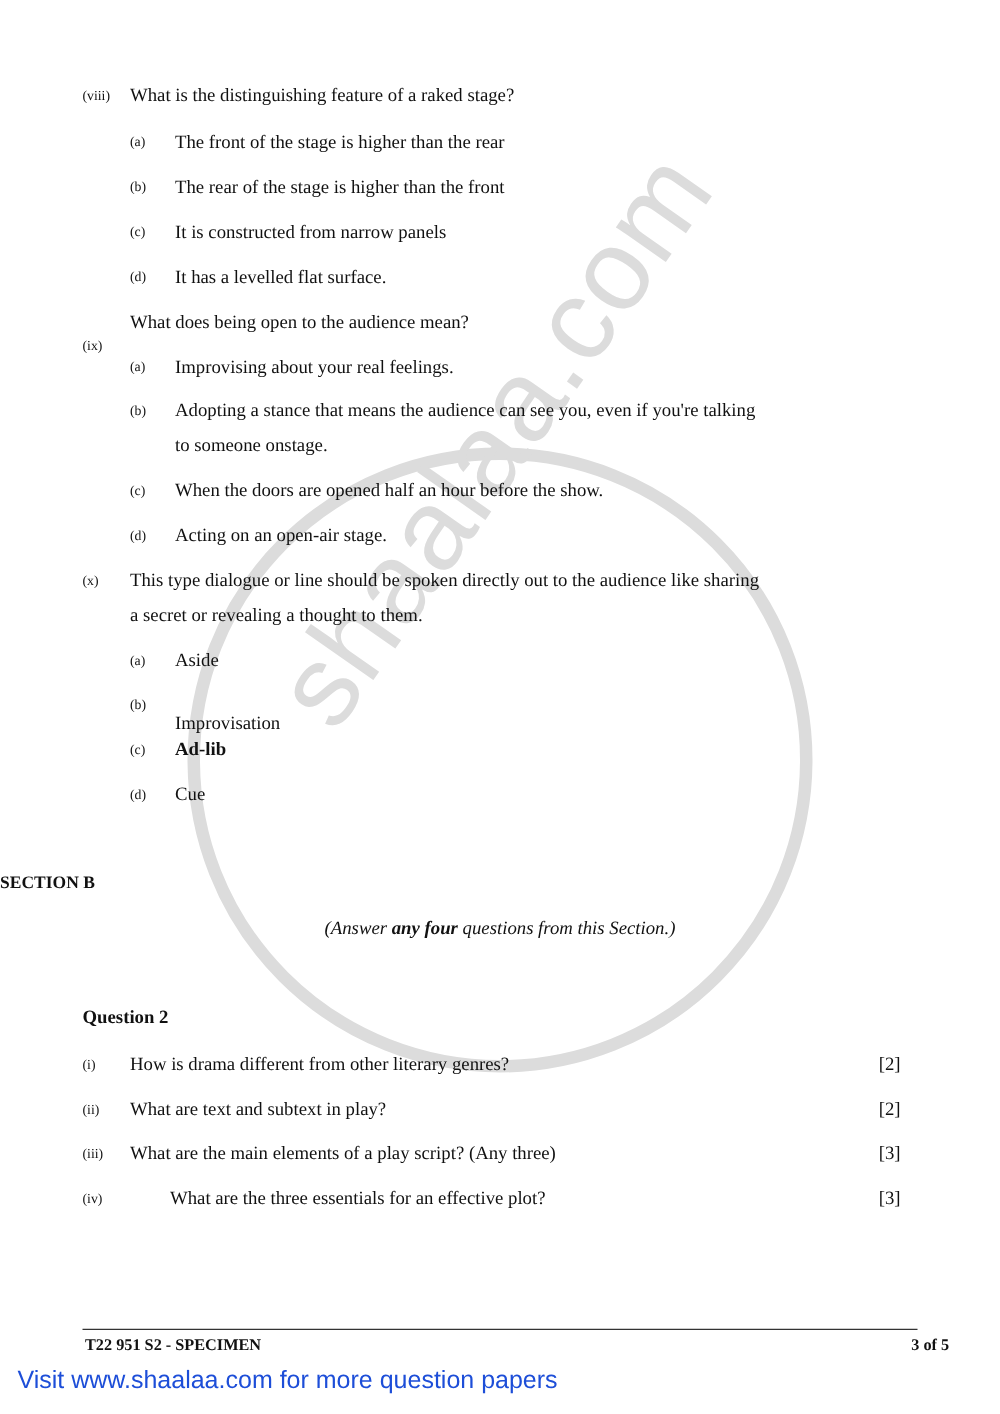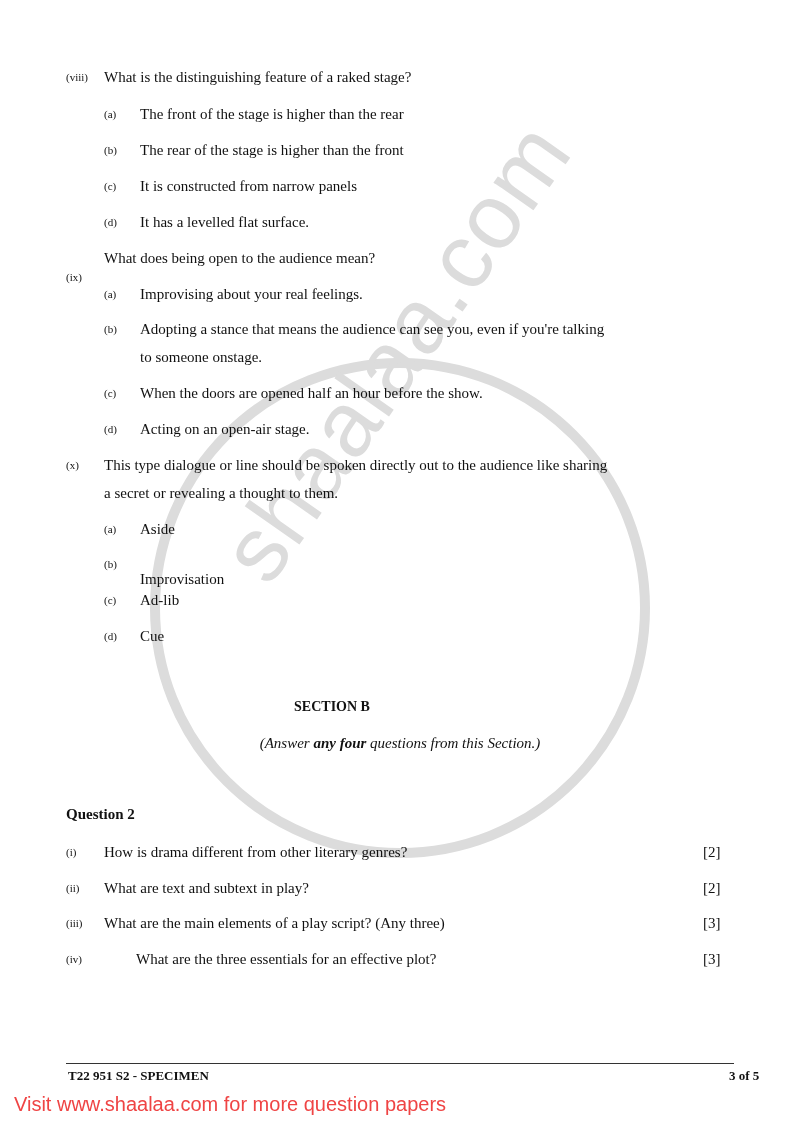--- a/index.html
+++ b/index.html
@@ -10,21 +10,21 @@
     .txt { position: absolute; font-size: 15px; line-height: 18px; }
     .watermark-circle { position: absolute; left: 150px; top: 358px; width: 500px; height: 500px;
       border: 10px solid #dcdcdc; border-radius: 50%; box-sizing: border-box; }
     .watermark-text { position: absolute; left: 200px; top: 540px; font-family: "Liberation Sans", sans-serif;
       font-size: 92px; color: #dcdcdc; transform: rotate(-55deg); transform-origin: left top; letter-spacing: 1px; }
     .bold { font-weight: bold; }
     .mark { position: absolute; left: 703px; font-size: 15px; line-height: 18px; }
     .footer-rule { position: absolute; left: 66px; top: 1063px; width: 668px; height: 1px; background: #333; }
     .footer-left { position: absolute; left: 68px; top: 1068px; font-size: 13px; font-weight: bold; }
     .footer-right { position: absolute; left: 729px; top: 1068px; font-size: 13px; font-weight: bold; }
-    .visit { position: absolute; left: 14px; top: 1093px; font-family: "Liberation Sans", sans-serif; font-size: 20px; color: #ef4444; text-align: right; }
+    .visit { position: absolute; left: 14px; top: 1093px; font-family: "Liberation Sans", sans-serif; font-size: 20px; color: #1d4ed8; text-align: right; }
   </style>
 </head>
 <body>
 
 <div>
 
   <div class="watermark-circle"></div>
   <div class="watermark-text abs">shaalaa.com</div>
 
   <div>
@@ -59,26 +59,26 @@
   <div>
     <span class="num" style="left:66px; top:456px;">(x)</span>
     <span class="txt" style="left:104px; top:456px;">This type dialogue or line should be spoken directly out to the audience like sharing</span>
     <span class="txt" style="left:104px; top:484px;">a secret or revealing a thought to them.</span>
 
     <span class="num" style="left:104px; top:520px;">(a)</span>
     <span class="txt" style="left:140px; top:520px;">Aside</span>
     <span class="num" style="left:104px; top:555px;">(b)</span>
     <span class="txt" style="left:140px; top:570px;">Improvisation</span>
     <span class="num" style="left:104px; top:591px;">(c)</span>
-    <span class="txt" style="left:140px; top:591px;">Ad-lib</span>
+    <span class="txt" style="left:140px; top:591px;font-weight:bold;">Ad-lib</span>
     <span class="num" style="left:104px; top:627px;">(d)</span>
     <span class="txt" style="left:140px; top:627px;">Cue</span>
   </div>
 
-  <div class="abs bold" style="left:0; width:664px; top:699px; text-align:center; font-size:14px;">SECTION B</div>
+  <div class="abs bold" style="left:0; width:664px; top:699px; font-size:14px;">SECTION B</div>
   <div class="abs" style="left:0; width:800px; top:735px; text-align:center; font-size:15px; font-style:italic;"><span>(Answer </span><span style="font-weight:bold;">any four</span><span> questions from this Section.)</span></div>
 
   <div class="abs bold" style="left:66px; top:806px; font-size:15px;">Question 2</div>
 
   <div>
     <span class="num" style="left:66px; top:843px;">(i)</span>
     <span class="txt" style="left:104px; top:843px;">How is drama different from other literary genres?</span>
     <span class="mark" style="top:843px;">[2]</span>
 
     <span class="num" style="left:66px; top:879px;">(ii)</span>

